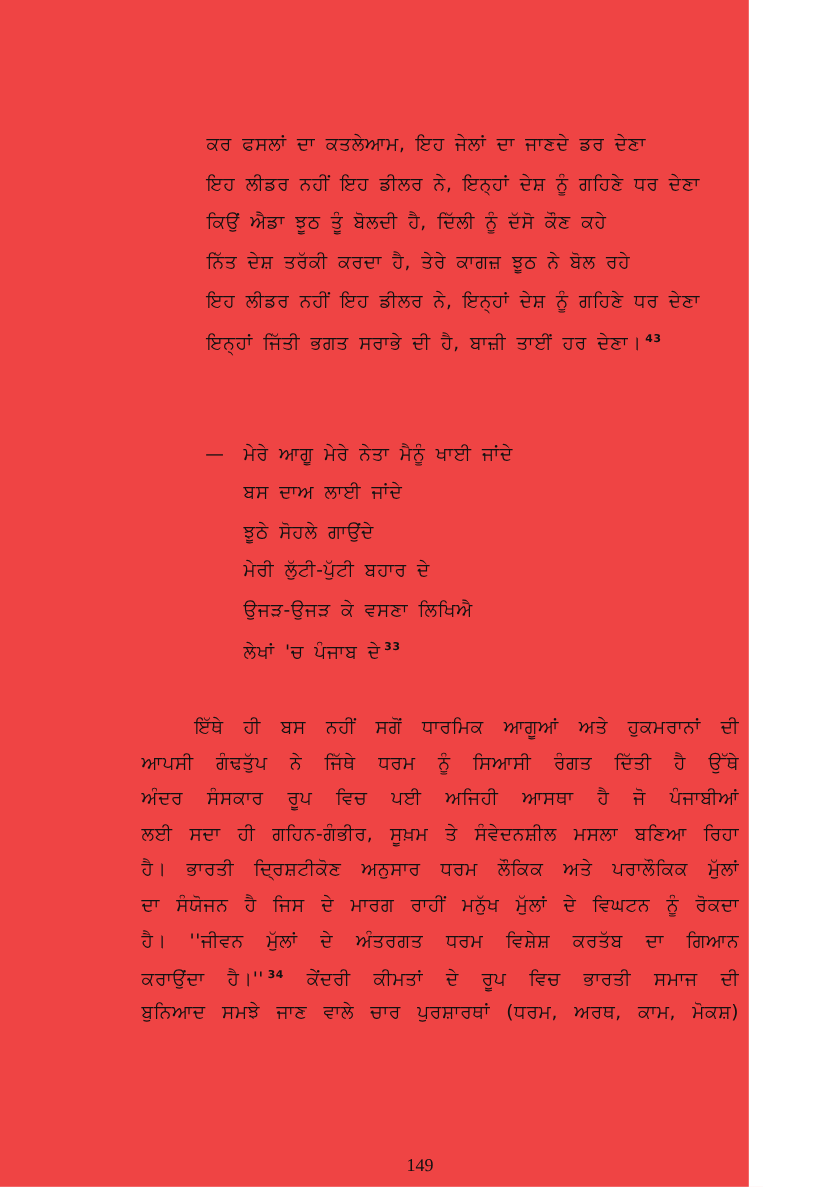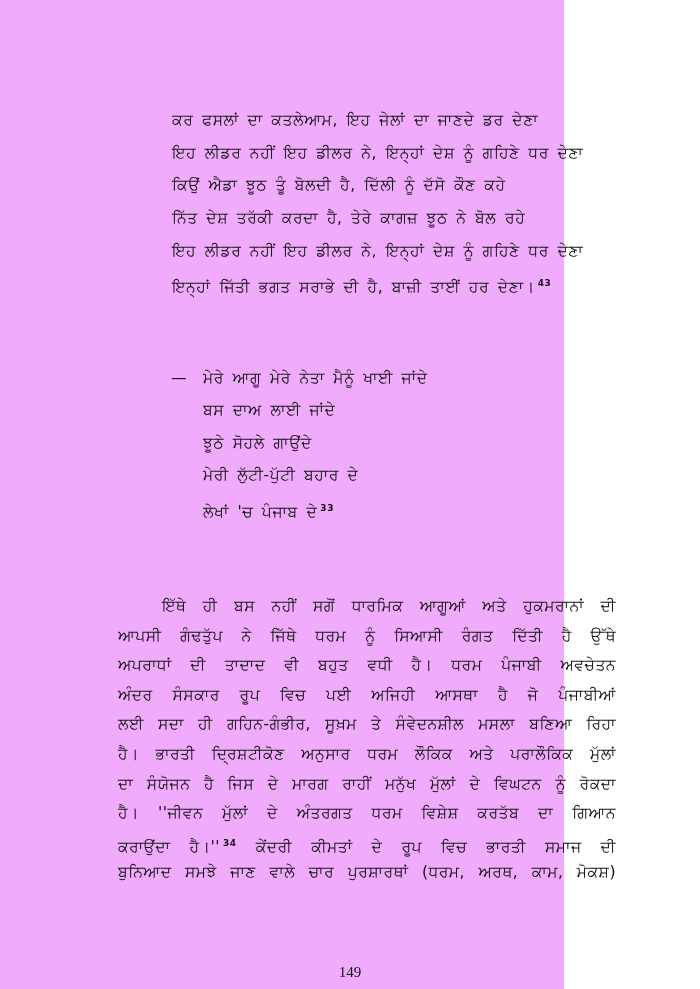--- a/index.html
+++ b/index.html
@@ -1,18 +1,18 @@
 <!DOCTYPE html>
 <html><head>
   <meta charset="utf-8">
   <style>
     html, body { margin: 0; padding: 0; background: #ffffff; }
     body { width: 700px; height: 989px; position: relative; overflow: hidden;
            font-family: "DejaVu Sans", sans-serif; color: #111111; }
-    .page { position: absolute; left: 0; top: 0; width: 564px; height: 989px; background: #f0abfc; }
+    .page { position: absolute; left: 0; top: 0; width: 624px; height: 989px; background: #ef4444; }
     .poem1 { position: absolute; left: 172px; top: 106px; width: 450px; }
     .poem1 .line { height: 32.7px; line-height: 28px; font-size: 15.5px; white-space: nowrap; letter-spacing: 0.6px; word-spacing: 3px; }
     .poem2 { position: absolute; left: 171px; top: 364px; width: 420px; }
     .poem2 .line { height: 32.4px; line-height: 28px; font-size: 15.5px; white-space: nowrap; position: relative; padding-left: 32px; letter-spacing: 0.6px; word-spacing: 3px; }
     .poem2 .dash { position: absolute; left: 0; top: 0; }
     sup { font-size: 9px; font-weight: bold; vertical-align: 6px; margin-left: 3px; }
     .prose { position: absolute; left: 118px; top: 592px; width: 498px; }
     .prose .line { height: 29.6px; line-height: 28px; font-size: 15.5px; white-space: nowrap;
                    text-align: justify; text-align-last: justify; letter-spacing: 0.5px; }
     .prose .line.indent { padding-left: 44px; }
@@ -36,29 +36,29 @@
   </div>
 
   <div class="poem2">
     <div class="line">
       <span class="dash">—</span>
       <span>ਮੇਰੇ ਆਗੂ ਮੇਰੇ ਨੇਤਾ ਮੈਨੂੰ ਖਾਈ ਜਾਂਦੇ</span>
     </div>
     <div class="line">ਬਸ ਦਾਅ ਲਾਈ ਜਾਂਦੇ</div>
     <div class="line">ਝੂਠੇ ਸੋਹਲੇ ਗਾਉਂਦੇ</div>
     <div class="line">ਮੇਰੀ ਲੁੱਟੀ-ਪੁੱਟੀ ਬਹਾਰ ਦੇ</div>
+    <div class="line">ਉਜੜ-ਉਜੜ ਕੇ ਵਸਣਾ ਲਿਖਿਐ</div>
     <div class="line">
       <span>ਲੇਖਾਂ 'ਚ ਪੰਜਾਬ ਦੇ</span><sup>33</sup>
     </div>
   </div>
 
   <div class="prose">
     <div class="line indent">ਇੱਥੇ ਹੀ ਬਸ ਨਹੀਂ ਸਗੋਂ ਧਾਰਮਿਕ ਆਗੂਆਂ ਅਤੇ ਹੁਕਮਰਾਨਾਂ ਦੀ</div>
     <div class="line">ਆਪਸੀ ਗੰਢਤੁੱਪ ਨੇ ਜਿੱਥੇ ਧਰਮ ਨੂੰ ਸਿਆਸੀ ਰੰਗਤ ਦਿੱਤੀ ਹੈ ਉੱਥੇ</div>
-    <div class="line">ਅਪਰਾਧਾਂ ਦੀ ਤਾਦਾਦ ਵੀ ਬਹੁਤ ਵਧੀ ਹੈ। ਧਰਮ ਪੰਜਾਬੀ ਅਵਚੇਤਨ</div>
     <div class="line">ਅੰਦਰ ਸੰਸਕਾਰ ਰੂਪ ਵਿਚ ਪਈ ਅਜਿਹੀ ਆਸਥਾ ਹੈ ਜੋ ਪੰਜਾਬੀਆਂ</div>
     <div class="line">ਲਈ ਸਦਾ ਹੀ ਗਹਿਨ-ਗੰਭੀਰ, ਸੂਖ਼ਮ ਤੇ ਸੰਵੇਦਨਸ਼ੀਲ ਮਸਲਾ ਬਣਿਆ ਰਿਹਾ</div>
     <div class="line">ਹੈ। ਭਾਰਤੀ ਦ੍ਰਿਸ਼ਟੀਕੋਣ ਅਨੁਸਾਰ ਧਰਮ ਲੌਕਿਕ ਅਤੇ ਪਰਾਲੌਕਿਕ ਮੁੱਲਾਂ</div>
     <div class="line">ਦਾ ਸੰਯੋਜਨ ਹੈ ਜਿਸ ਦੇ ਮਾਰਗ ਰਾਹੀਂ ਮਨੁੱਖ ਮੁੱਲਾਂ ਦੇ ਵਿਘਟਨ ਨੂੰ ਰੋਕਦਾ</div>
     <div class="line">ਹੈ। ''ਜੀਵਨ ਮੁੱਲਾਂ ਦੇ ਅੰਤਰਗਤ ਧਰਮ ਵਿਸ਼ੇਸ਼ ਕਰਤੱਬ ਦਾ ਗਿਆਨ</div>
     <div class="line">
       <span>ਕਰਾਉਂਦਾ ਹੈ।''</span><sup>34</sup>
       <span>ਕੇਂਦਰੀ ਕੀਮਤਾਂ ਦੇ ਰੂਪ ਵਿਚ ਭਾਰਤੀ ਸਮਾਜ ਦੀ</span>
     </div>
     <div class="line">ਬੁਨਿਆਦ ਸਮਝੇ ਜਾਣ ਵਾਲੇ ਚਾਰ ਪੁਰਸ਼ਾਰਥਾਂ (ਧਰਮ, ਅਰਥ, ਕਾਮ, ਮੋਕਸ਼)</div>

